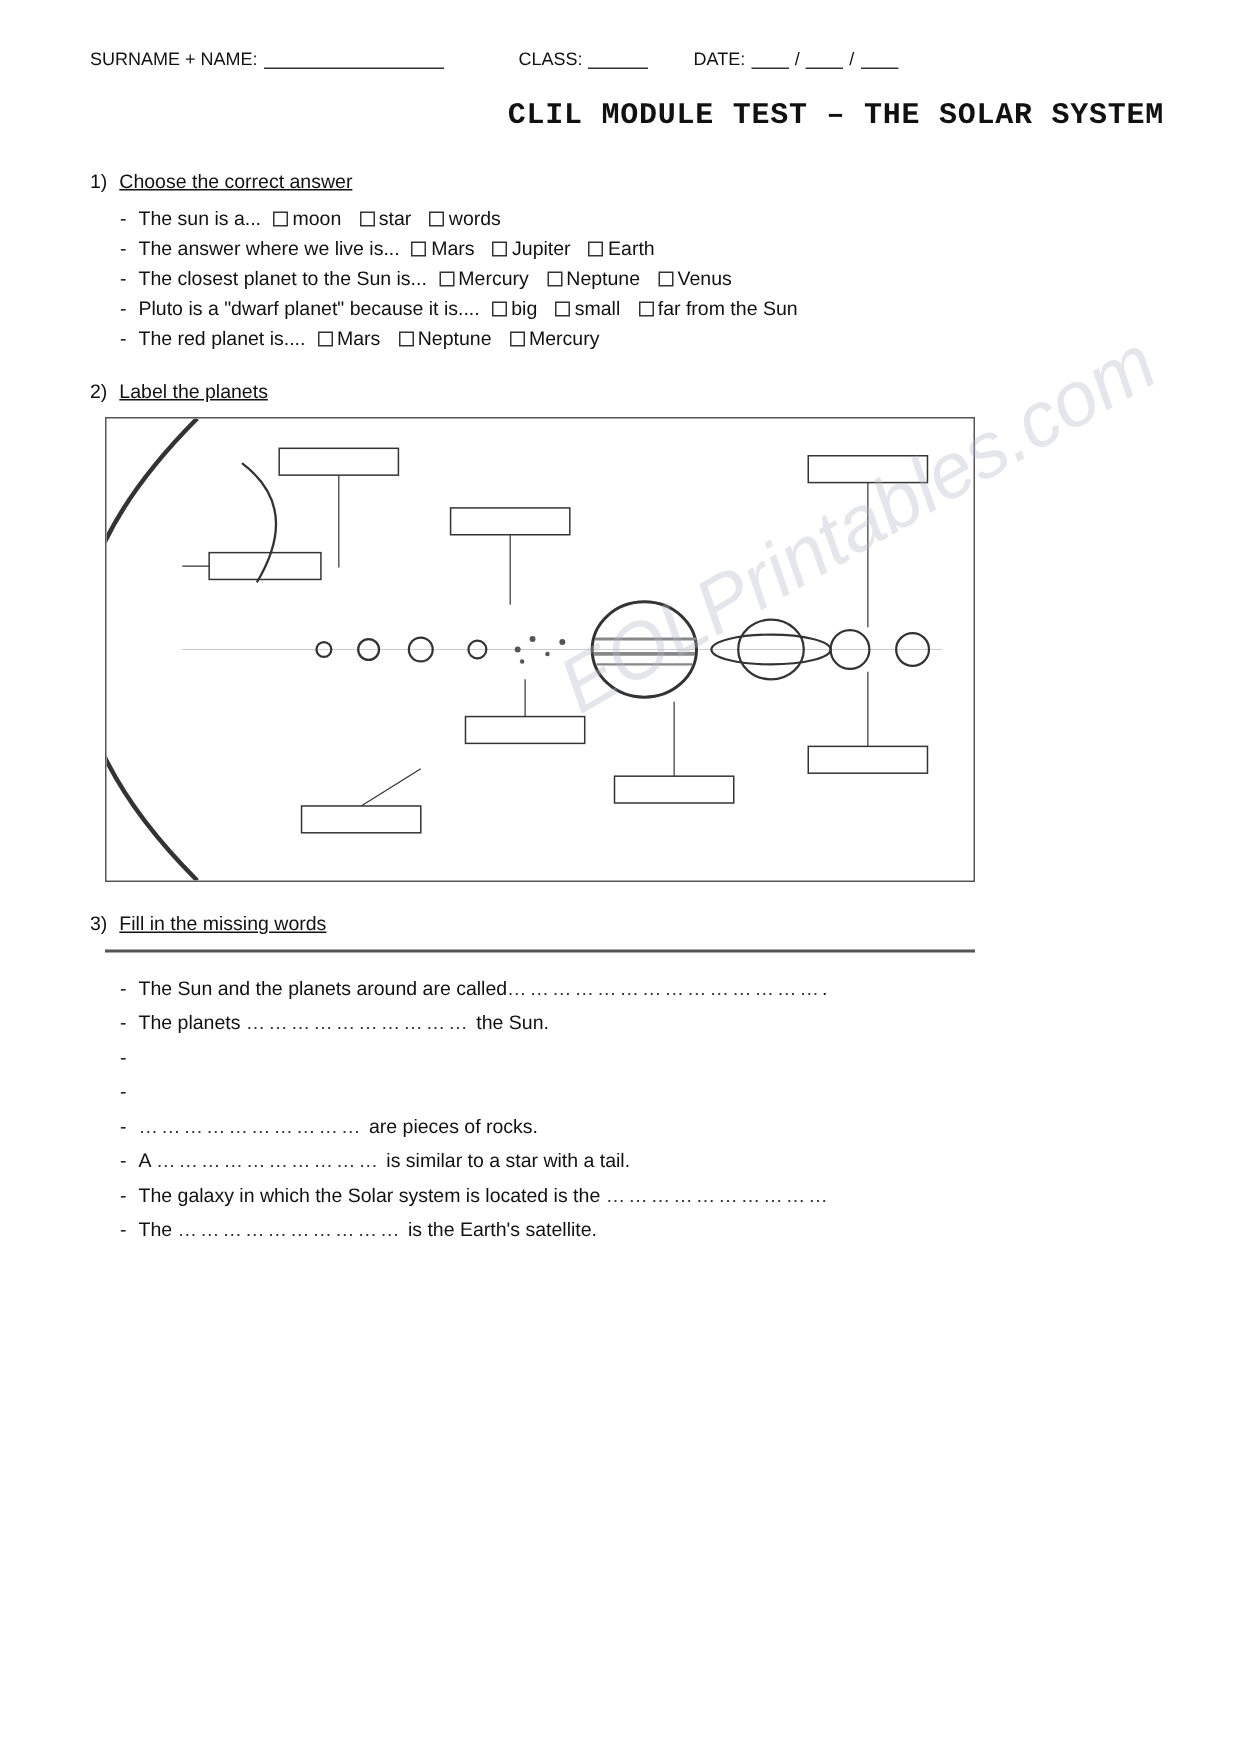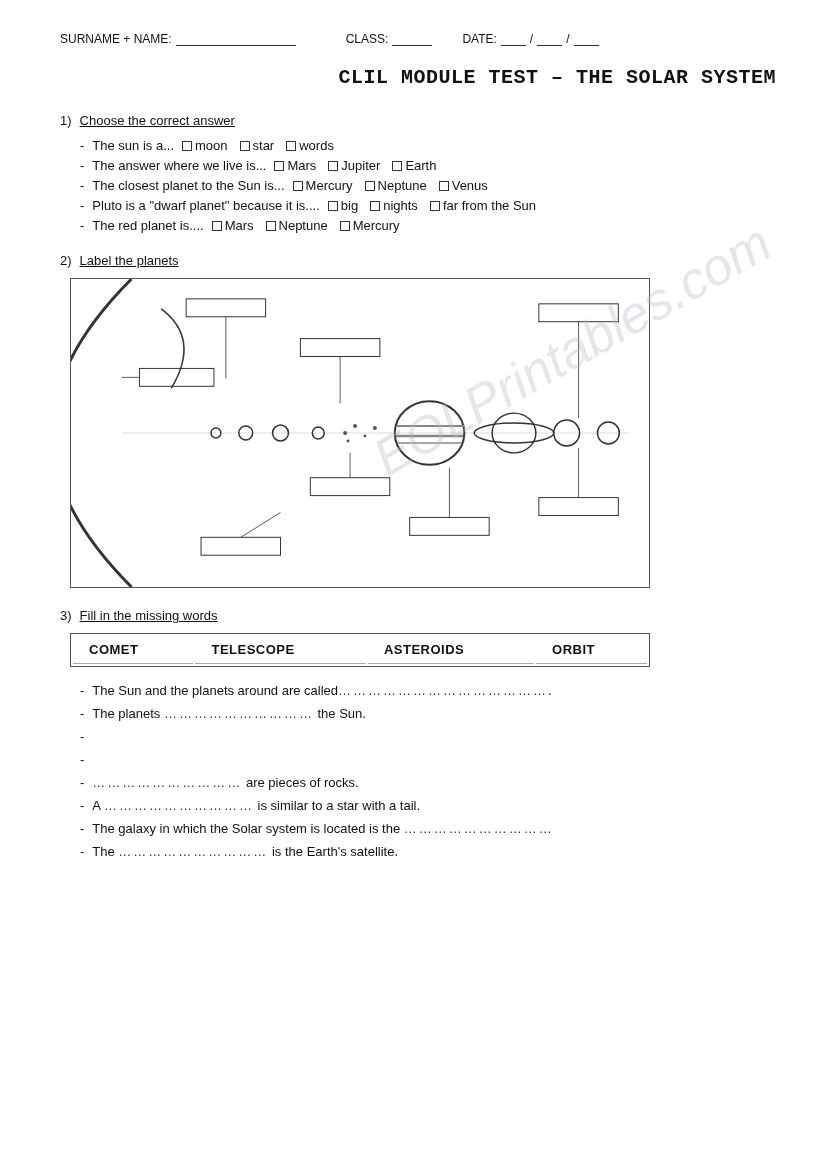--- a/index.html
+++ b/index.html
@@ -234,21 +234,21 @@
     </li>
     <li>
       <span class="dash">-</span>
       <span>Pluto is a "dwarf planet" because it is....</span>
       <span class="checkbox-option">
         <span class="checkbox-sq"></span>
         <span>big</span>
       </span>
       <span class="checkbox-option">
         <span class="checkbox-sq"></span>
-        <span>nights</span>
+        <span>small</span>
       </span>
       <span class="checkbox-option">
         <span class="checkbox-sq"></span>
         <span>far from the Sun</span>
       </span>
     </li>
     <li>
       <span class="dash">-</span>
       <span>The red planet is....</span>
       <span class="checkbox-option">
@@ -338,26 +338,20 @@
 </div>
 
 <div class="section">
   <div class="section-header">
     <span class="section-num">3)</span>
     <span class="section-title">Fill in the missing words</span>
   </div>
 
   <table class="word-bank">
     <tbody>
-        <tr>
-      <td>COMET</td>
-      <td>TELESCOPE</td>
-      <td>ASTEROIDS</td>
-      <td>ORBIT</td>
-    </tr>
   </tbody>
     </table>
 
   <ul class="fill-list">
     <li>
       <span class="dash">-</span>
       <span>The Sun and the planets around are called<span class="dots">……………………………………</span>.</span>
     </li>
     <li>
       <span class="dash">-</span>

